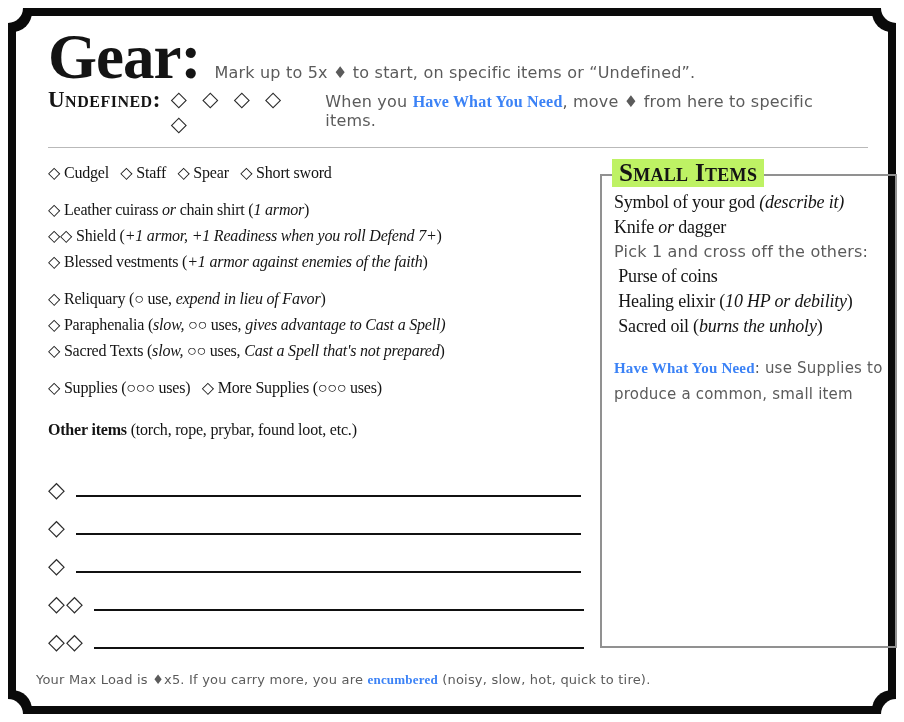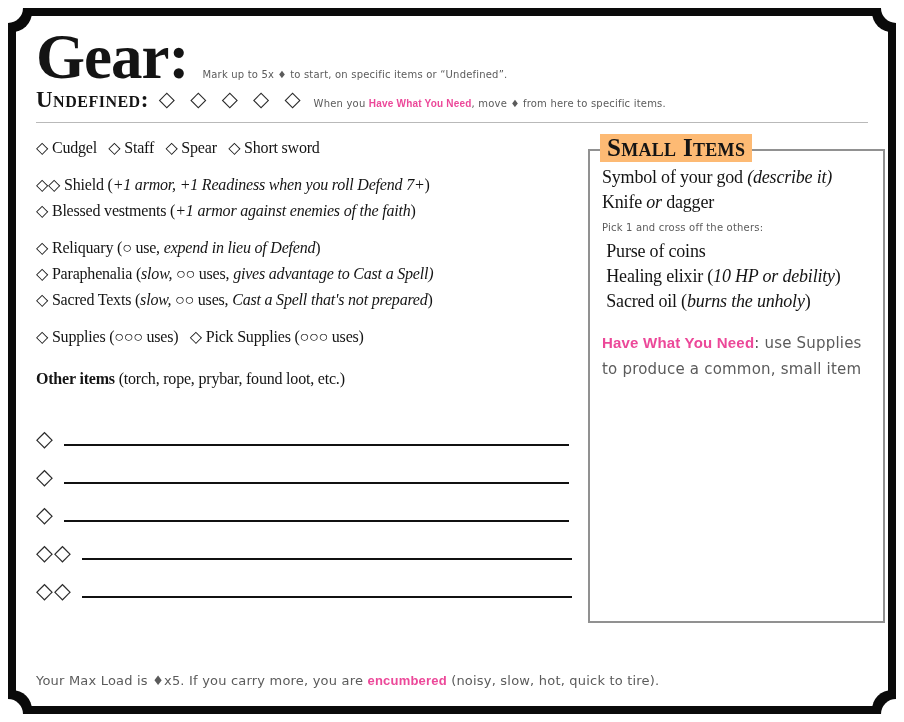--- a/index.html
+++ b/index.html
@@ -12,52 +12,52 @@
   .notch.tl{top:-8px;left:-8px;border-bottom-right-radius:100%;}
   .notch.tr{top:-8px;right:-8px;border-bottom-left-radius:100%;}
   .notch.bl{bottom:-8px;left:-8px;border-top-right-radius:100%;}
   .notch.br{bottom:-8px;right:-8px;border-top-left-radius:100%;}
   .bump{position:absolute;width:20px;height:20px;background:#0a0a0a;z-index:2;}
   .bump.tl{top:-4px;left:-4px;border-bottom-right-radius:100%;}
   .bump.tr{top:-4px;right:-4px;border-bottom-left-radius:100%;}
   .bump.bl{bottom:-4px;left:-4px;border-top-right-radius:100%;}
   .bump.br{bottom:-4px;right:-4px;border-top-left-radius:100%;}
 
-  .inner{position:absolute;inset:0;padding:10px 20px 0 20px;}
+  .inner{position:absolute;inset:0;padding:10px 20px 0 32px;}
 
   
   .hdr{display:flex;align-items:baseline;}
   .title{font-size:63px;font-weight:bold;letter-spacing:-1px;line-height:1;margin:0 14px 0 0;}
   .undef{display:flex;align-items:baseline;margin-top:-2px;}
   .undef-label{font-size:23px;font-weight:bold;font-variant:small-caps;letter-spacing:0.5px;margin-right:10px;}
   .undef-pips{font-size:21px;letter-spacing:5px;color:#2b2b2b;margin-right:8px;position:relative;top:-1px;}
   .divider{border:0;border-top:1px solid #b9b9b9;margin:9px 0 12px 0;}
 
   
-  .hand{font-family:"DejaVu Sans",sans-serif;color:#5b5b5b;font-size:10px;letter-spacing:0.2px;}
-  .handb{font-family:Liberation Sans, sans-serif;color:#ec4899;font-weight:bold;letter-spacing:0.2px;}
+  .hand{font-family:"DejaVu Sans",sans-serif;color:#5b5b5b;font-size:16px;letter-spacing:0.2px;}
+  .handb{font-family:Liberation Serif, serif;color:#3b82f6;font-weight:bold;letter-spacing:0.2px;}
   .i{font-style:italic;}
   .b{font-weight:bold;}
 
   
   .cols{display:flex;align-items:flex-start;}
   .leftcol{width:536px;flex:none;}
   .group{margin-bottom:11px;}
   .gline{font-size:16px;line-height:26px;letter-spacing:-0.2px;white-space:pre-wrap;}
   .gline.hand-line{font-size:15px;line-height:22px;letter-spacing:0.2px;}
   .other-hdr{margin-top:16px;margin-bottom:20px;}
 
   .write-row{display:flex;align-items:flex-end;height:38px;}
   .write-row .pips{font-size:22px;line-height:22px;color:#2b2b2b;letter-spacing:1px;}
   .write-row .rule{flex:1;border-bottom:2px solid #111;margin:0 0 4px 10px;max-width:505px;}
 
   
   .sibox{width:297px;flex:none;border:2px solid #919191;position:relative;
          margin-left:16px;margin-top:14px;min-height:474px;padding:14px 8px 0 12px;box-sizing:border-box;}
-  .sibox h2{position:absolute;top:-17px;left:10px;margin:0;background:#fdba74;padding:0 7px;
+  .sibox h2{position:absolute;top:-17px;left:10px;margin:0;background:#bef264;padding:0 7px;
             font-size:25px;font-weight:bold;font-variant:small-caps;letter-spacing:0.3px;white-space:nowrap;}
   .siline{font-size:18px;line-height:25px;letter-spacing:-0.2px;white-space:pre-wrap;}
   .siline.hand-line{font-size:14.5px;line-height:23px;letter-spacing:0.2px;}
   .si-note{margin-top:16px;font-size:15px;line-height:26px;}
 
   
   .footer{position:absolute;left:20px;right:16px;bottom:18px;font-size:13px;white-space:nowrap;}
 </style>
 </head>
 <body>
@@ -85,30 +85,31 @@
     </div>
 
     <hr class="divider">
 
     <div class="cols">
       <div class="leftcol" id="gear-col">
           <div class="group">
             <div class="gline"><span>◇ Cudgel   ◇ Staff   ◇ Spear   ◇ Short sword</span></div>
           </div>
           <div class="group">
+            <div class="gline"><span>◇ Leather cuirass </span><span class="i">or</span><span> chain shirt (</span><span class="i">1 armor</span><span>)</span></div>
             <div class="gline"><span>◇◇ Shield (</span><span class="i">+1 armor, +1 Readiness when you roll Defend 7+</span><span>)</span></div>
             <div class="gline"><span>◇ Blessed vestments (</span><span class="i">+1 armor against enemies of the faith</span><span>)</span></div>
           </div>
           <div class="group">
-            <div class="gline"><span>◇ Reliquary (○ use, </span><span class="i">expend in lieu of Defend</span><span>)</span></div>
+            <div class="gline"><span>◇ Reliquary (○ use, </span><span class="i">expend in lieu of Favor</span><span>)</span></div>
             <div class="gline"><span>◇ Paraphenalia (</span><span class="i">slow,</span><span> ○○ uses, </span><span class="i">gives advantage to Cast a Spell)</span></div>
             <div class="gline"><span>◇ Sacred Texts (</span><span class="i">slow,</span><span> ○○ uses, </span><span class="i">Cast a Spell that's not prepared</span><span>)</span></div>
           </div>
           <div class="group">
-            <div class="gline"><span>◇ Supplies (○○○ uses)   ◇ Pick Supplies (○○○ uses)</span></div>
+            <div class="gline"><span>◇ Supplies (○○○ uses)   ◇ More Supplies (○○○ uses)</span></div>
           </div>
           <div class="group">
             <div class="gline other-hdr"><span class="b">Other items</span><span> (torch, rope, prybar, found loot, etc.)</span></div>
           </div>
           <div class="write-row">
             <span class="pips">◇</span>
             <span class="rule"></span>
           </div>
           <div class="write-row">
             <span class="pips">◇</span>

